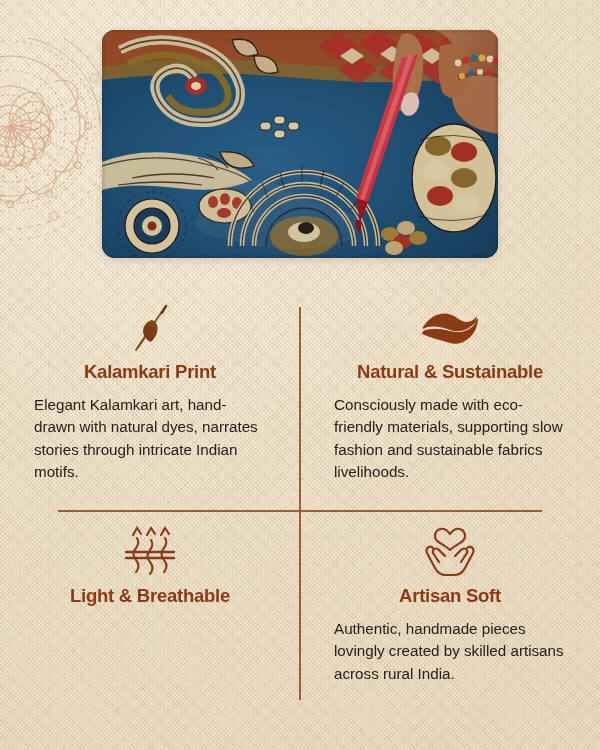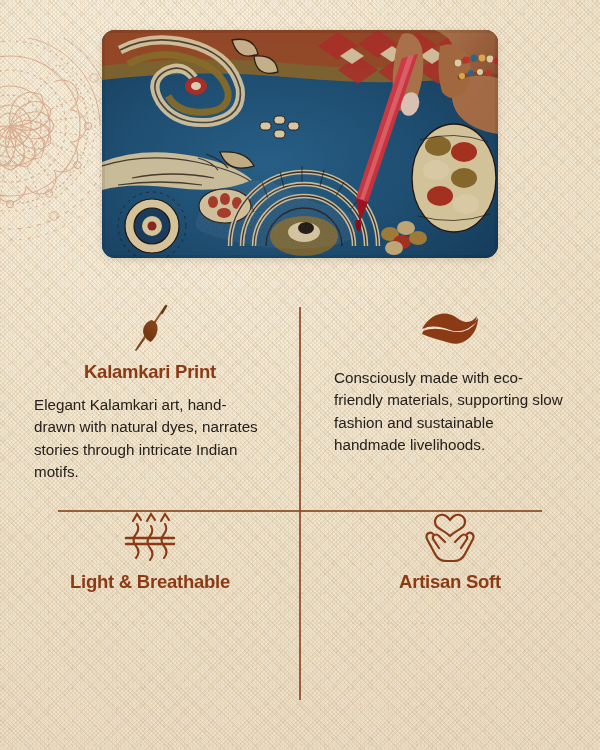--- a/index.html
+++ b/index.html
@@ -80,21 +80,21 @@
     width:600px; height:410px;
     display:grid;
     grid-template-columns:300px 300px;
     grid-template-rows:210px 200px;
   }
   .feature-cell {
     display:flex; flex-direction:column;
     align-items:center;
     padding:0 34px;
   }
-  .feature-cell.row2 { padding-top:0; }
+  .feature-cell.row2 { padding-top:14px; }
 
   .feature-icon {
     height:56px;
     display:flex; align-items:center; justify-content:center;
   }
   .feature-icon svg { display:block; overflow:visible; }
 
   .feature-title {
     font-size:18.5px;
     font-weight:bold;
@@ -449,21 +449,22 @@
       <div class="feature-icon">
         <svg width="62" height="42" viewBox="0 0 62 42">
           <path d="M3 27 C 10 9, 26 7, 36 14 C 45 20, 53 19, 59 11
                    C 59 28, 44 40, 31 36 C 22 33, 12 31, 3 27 Z" fill="#8b3a16"></path>
           <path d="M4 24 C 13 12, 27 11, 37 17 C 46 22, 53 21, 58 14
                    C 52 24, 41 27, 31 24 C 20 21, 11 21, 4 24 Z" fill="#f2e5cf"></path>
           <path d="M3 22 C 12 5, 28 3, 38 11 C 46 17, 53 16, 58 9
                    C 56 21, 42 27, 31 23 C 21 19, 11 18, 3 22 Z" fill="#8b3a16"></path>
         </svg>
       </div>
-      <div class="feature-desc">Consciously made with eco-friendly materials, supporting slow fashion and sustainable handmade livelihoods.</div>
+      <div class="feature-title">Natural &amp; Sustainable</div>
+      <div class="feature-desc">Consciously made with eco-friendly materials, supporting slow fashion and sustainable fabrics livelihoods.</div>
     </div>
 
     <div class="feature-cell row2">
       <div class="feature-icon">
         <svg width="56" height="56" viewBox="0 0 56 56" fill="none" stroke="#8b3a16" stroke-width="2.1" stroke-linecap="round">
 
           <path d="M14 48 q5 -6 0 -12 q-5 -6 0 -12 q4 -5 1 -10"></path>
           <path d="M28 50 q5 -6 0 -12 q-5 -6 0 -12 q4 -5 1 -10"></path>
           <path d="M42 48 q5 -6 0 -12 q-5 -6 0 -12 q4 -5 1 -10"></path>
 
@@ -486,16 +487,17 @@
                    C 30 9, 31 7, 33 6 C 38 3, 44 6, 44 12 C 44 19, 36 19, 29 26 Z"></path>
 
           <path d="M24 32 L 18 26 C 15 23, 11 25, 12 29 L 18 38"></path>
           <path d="M12 24 C 9 21, 4 24, 6 29 L 14 44 C 16 48, 20 51, 25 51 L 29 51"></path>
 
           <path d="M34 32 L 40 26 C 43 23, 47 25, 46 29 L 40 38"></path>
           <path d="M46 24 C 49 21, 54 24, 52 29 L 44 44 C 42 48, 38 51, 33 51 L 29 51"></path>
         </svg>
       </div>
       <div class="feature-title">Artisan Soft</div>
+      <div class="feature-desc">Authentic, handmade pieces lovingly created by skilled artisans across rural India.</div>
     </div>
 
   </div>
 </div>
 
 </body></html>

